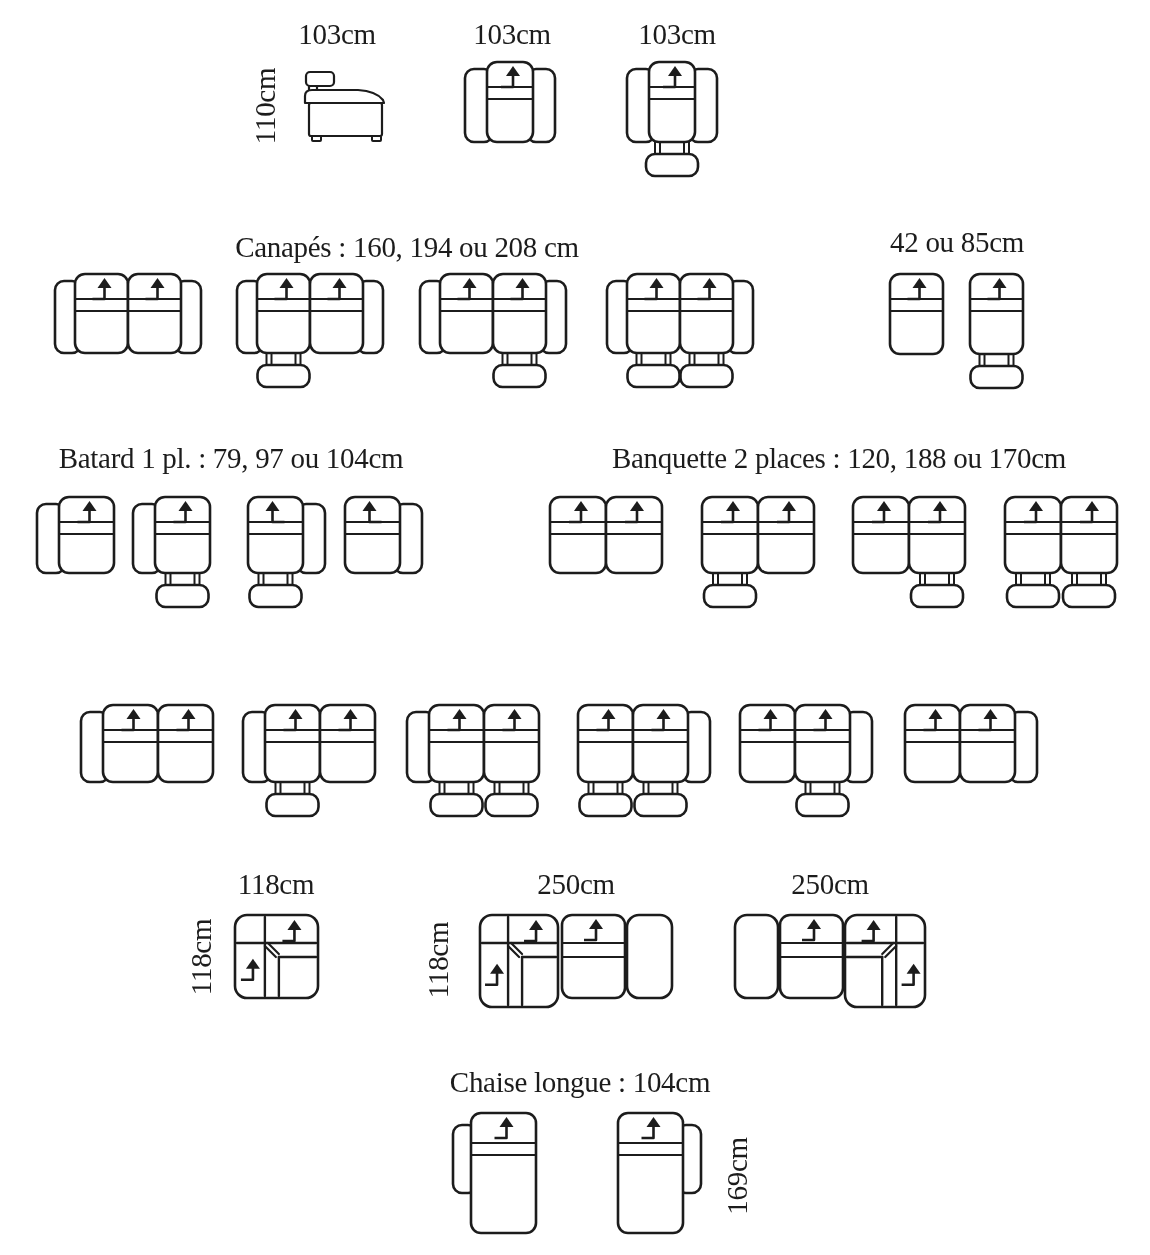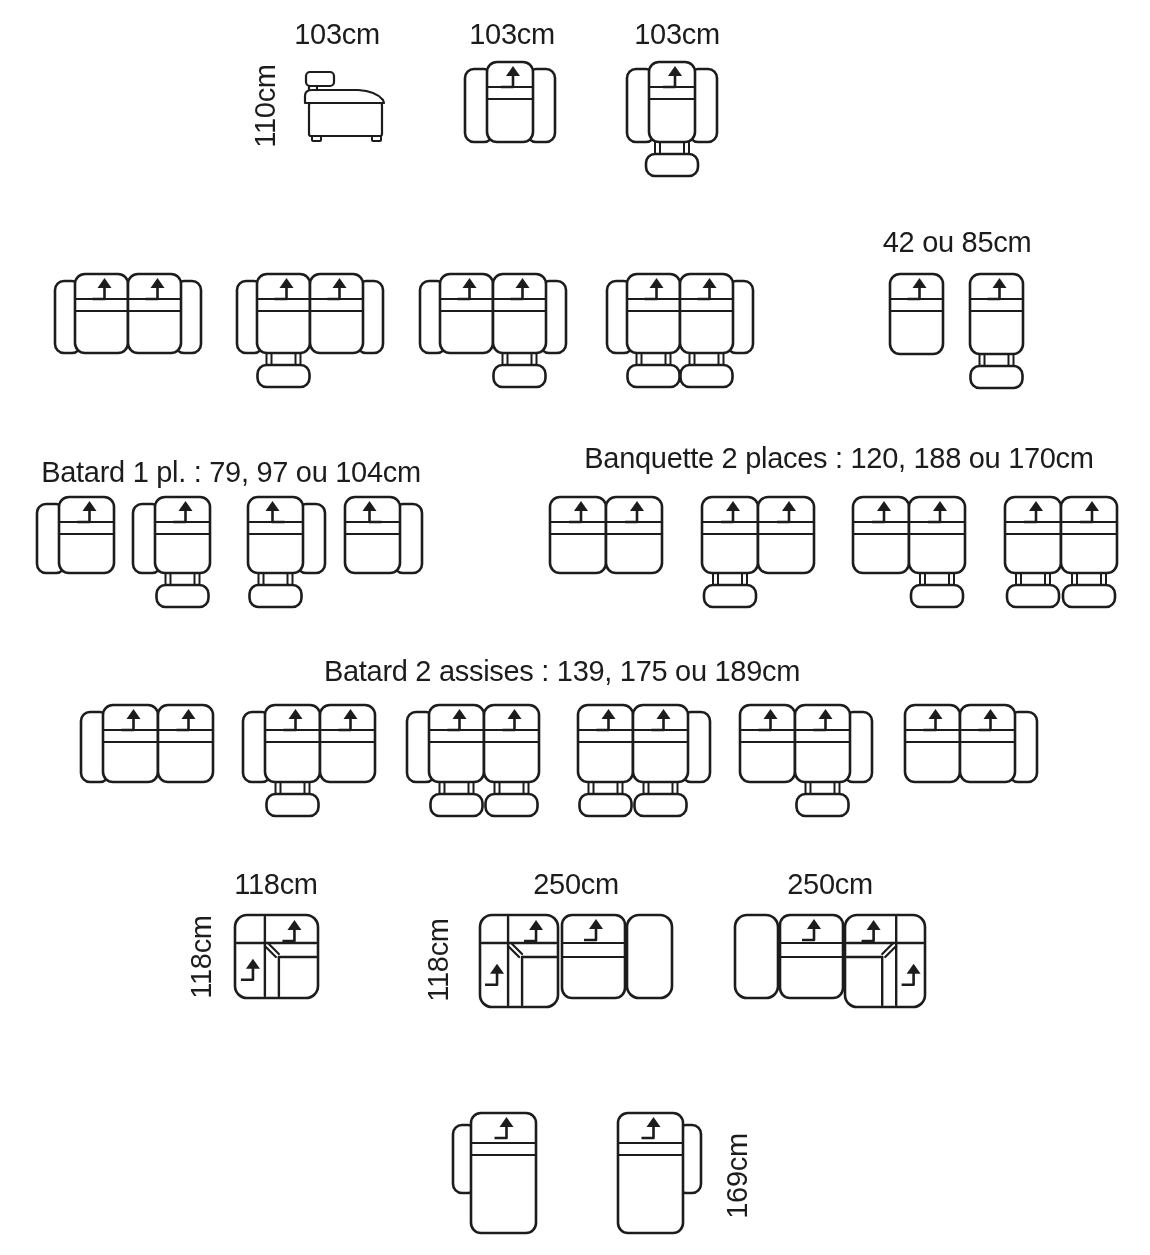--- a/index.html
+++ b/index.html
@@ -1,17 +1,17 @@
 <!DOCTYPE html>
 <html><head>
 <meta charset="utf-8">
 <style>
   html,body{margin:0;padding:0;background:#ffffff;}
   #canvas{position:relative;width:1150px;height:1255px;background:#ffffff;overflow:hidden;
-          font-family:Liberation Sans, sans-serif;}
+          font-family:Liberation Serif, serif;}
   #diagram-svg{position:absolute;left:0;top:0;}
   .lbl{position:absolute;font-size:29px;font-weight:400;color:#1c1c1c;white-space:nowrap;
        transform:translate(-50%,-50%);letter-spacing:-0.3px;}
   .lbl.rot{transform:translate(-50%,-50%) rotate(-90deg);}
 </style>
 </head>
 <body>
 
 <div id="canvas">
   <svg id="diagram-svg" width="1150" height="1255" viewBox="0 0 1150 1255">
@@ -397,23 +397,24 @@
         <line x1="619" y1="1143" x2="682" y2="1143" stroke="#1c1c1c" stroke-width="2.2" stroke-linecap="round"></line>
         <line x1="619" y1="1155" x2="682" y2="1155" stroke="#1c1c1c" stroke-width="2.2" stroke-linecap="round"></line>
         <path d="M 641.5 1138 L 653.5 1138 L 653.5 1125" fill="none" stroke="#1c1c1c" stroke-width="2.6" stroke-linejoin="round"></path>
         <path d="M 646.5 1127 L 660.5 1127 L 653.5 1117 Z" fill="#1c1c1c" stroke="none"></path>
       </g>
     </svg>
 <div class="lbl" style="left: 337px; top: 34px;">103cm</div>
     <div class="lbl" style="left: 512px; top: 34px;">103cm</div>
     <div class="lbl" style="left: 677px; top: 34px;">103cm</div>
     <div class="lbl rot" style="left: 265px; top: 106px;">110cm</div>
+    <div class="lbl" style="left: 407px; top: 247px;">Canapés : 160, 194 ou 208 cm</div>
     <div class="lbl" style="left: 957px; top: 242px;">42 ou 85cm</div>
-    <div class="lbl" style="left: 231px; top: 458px; margin-top: 14px;">Batard 1 pl. : 79, 97 ou 104cm</div>
+    <div class="lbl" style="left: 231px; top: 458px;">Batard 1 pl. : 79, 97 ou 104cm</div>
     <div class="lbl" style="left: 839px; top: 458px;">Banquette 2 places : 120, 188 ou 170cm</div>
-    <div class="lbl" style="left: 562px; top: 671px;">Batard 2 assises : 139, 175 ou 189cm</div>
     <div class="lbl" style="left: 276px; top: 884px;">118cm</div>
     <div class="lbl rot" style="left: 201px; top: 957px;">118cm</div>
     <div class="lbl" style="left: 576px; top: 884px;">250cm</div>
     <div class="lbl rot" style="left: 438px; top: 960px;">118cm</div>
     <div class="lbl" style="left: 830px; top: 884px;">250cm</div>
+    <div class="lbl" style="left: 580px; top: 1082px;">Chaise longue : 104cm</div>
     <div class="lbl rot" style="left: 737px; top: 1176px;">169cm</div>
   </div>
 
 </body></html>

